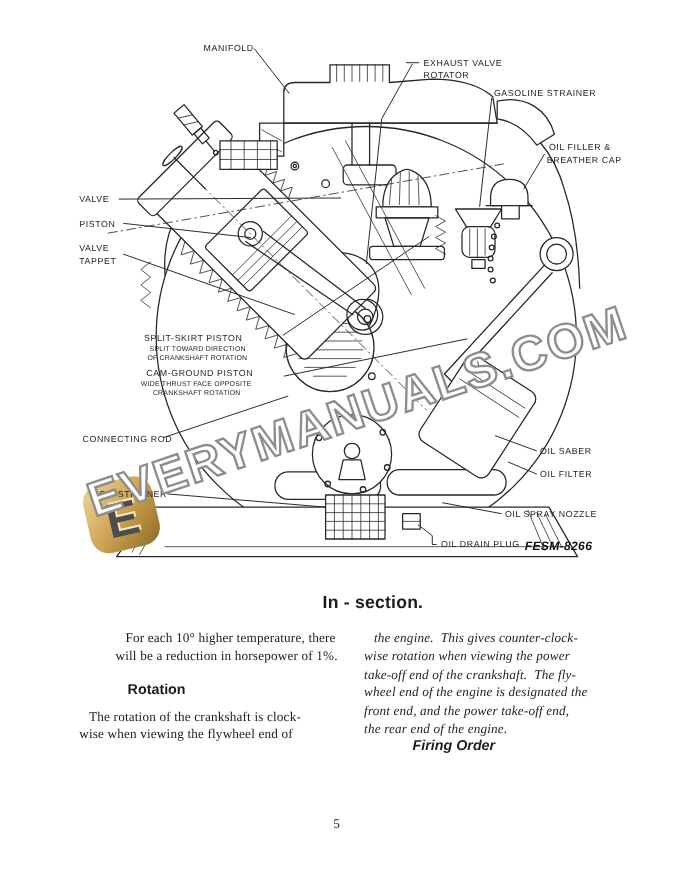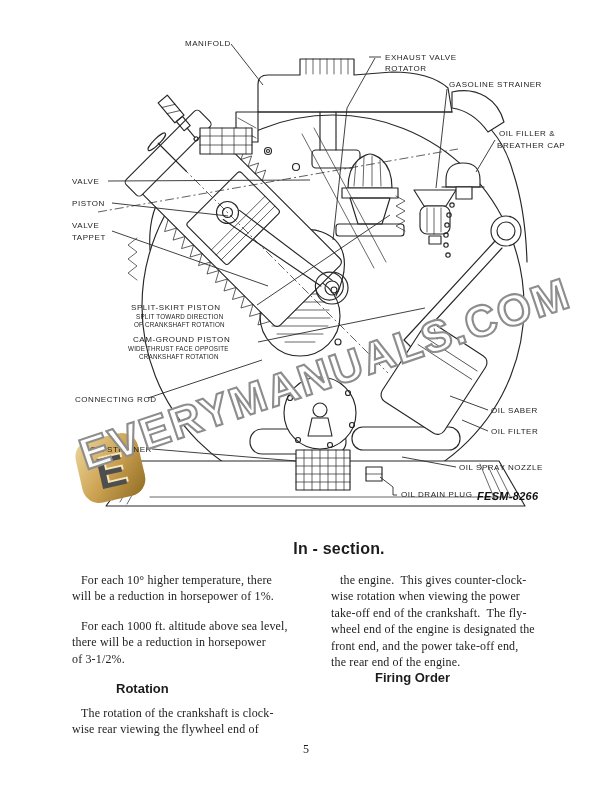--- a/index.html
+++ b/index.html
@@ -17,23 +17,23 @@
   .dashdot{stroke:#2b2b2b;stroke-width:.75;fill:none;stroke-dasharray:9 3 2 3;}
   .wm{font-family:"Liberation Sans",sans-serif;font-weight:bold;font-size:44px;letter-spacing:2px;
       fill:#ffffff;fill-opacity:.95;stroke:#8d8d8d;stroke-width:2.1;}
   .logo-e-main{font-family:"Liberation Sans",sans-serif;font-weight:bold;font-size:44px;fill:#4e4e4e;}
   .logo-e-hi{font-family:"Liberation Sans",sans-serif;font-weight:bold;font-size:44px;fill:#f6e7bd;}
   
   .caption{position:absolute;top:540px;left:4px;width:612px;text-align:center;
            font-family:"Liberation Sans",sans-serif;font-weight:bold;font-size:16px;letter-spacing:.2px;padding-left:29px;}
   .col{position:absolute;top:572px;}
   .col-left{left:72px;}
-  .col-right{left:331px;}
+  .col-right{left:331px;font-style:italic;}
   .bp{font-size:12px;line-height:16.4px;letter-spacing:.15px;white-space:pre;margin:0;text-indent:9px;}
-  .mb13{margin-bottom:13px;}
+  .mb13{margin-bottom:13px;margin-left:33px;}
   .subhead{font-family:"Liberation Sans",sans-serif;font-weight:bold;font-size:13px;margin:14px 0 9px 0;padding-left:44px;}
   .col-right .subhead{margin-top:0;}
   .pagenum{position:absolute;top:742px;left:0;width:612px;text-align:center;font-size:12px;}
 </style>
 </head>
 <body>
 
 <div class="page">
 
   <div class="figure-wrap">
@@ -219,26 +219,23 @@
         <text class="wm" x="0" y="0">EVERYMANUALS.COM</text>
       </g>
     </svg>
   </div>
 
   <div class="caption">In - section.</div>
 
   <div class="col col-left">
     <p class="bp mb13">For each 10° higher temperature, there
 will be a reduction in horsepower of 1%.</p>
-    <p class="bp">For each 1000 ft. altitude above sea level,
-there will be a reduction in horsepower
-of 3-1/2%.</p>
     <div class="subhead">Rotation</div>
     <p class="bp">The rotation of the crankshaft is clock-
-wise rear viewing the flywheel end of</p>
+wise when viewing the flywheel end of</p>
   </div>
 
   <div class="col col-right">
     <p class="bp">the engine.  This gives counter-clock-
 wise rotation when viewing the power
 take-off end of the crankshaft.  The fly-
 wheel end of the engine is designated the
 front end, and the power take-off end,
 the rear end of the engine.</p>
     <div class="subhead">Firing Order</div>

